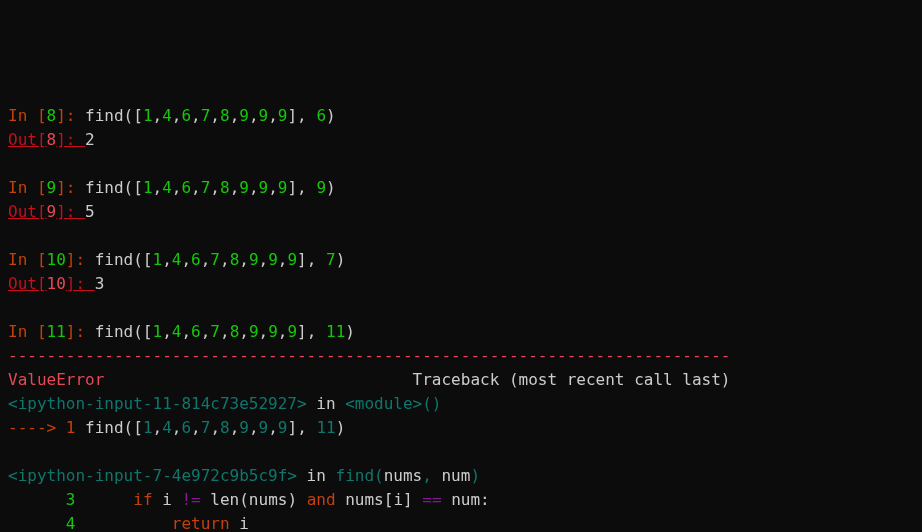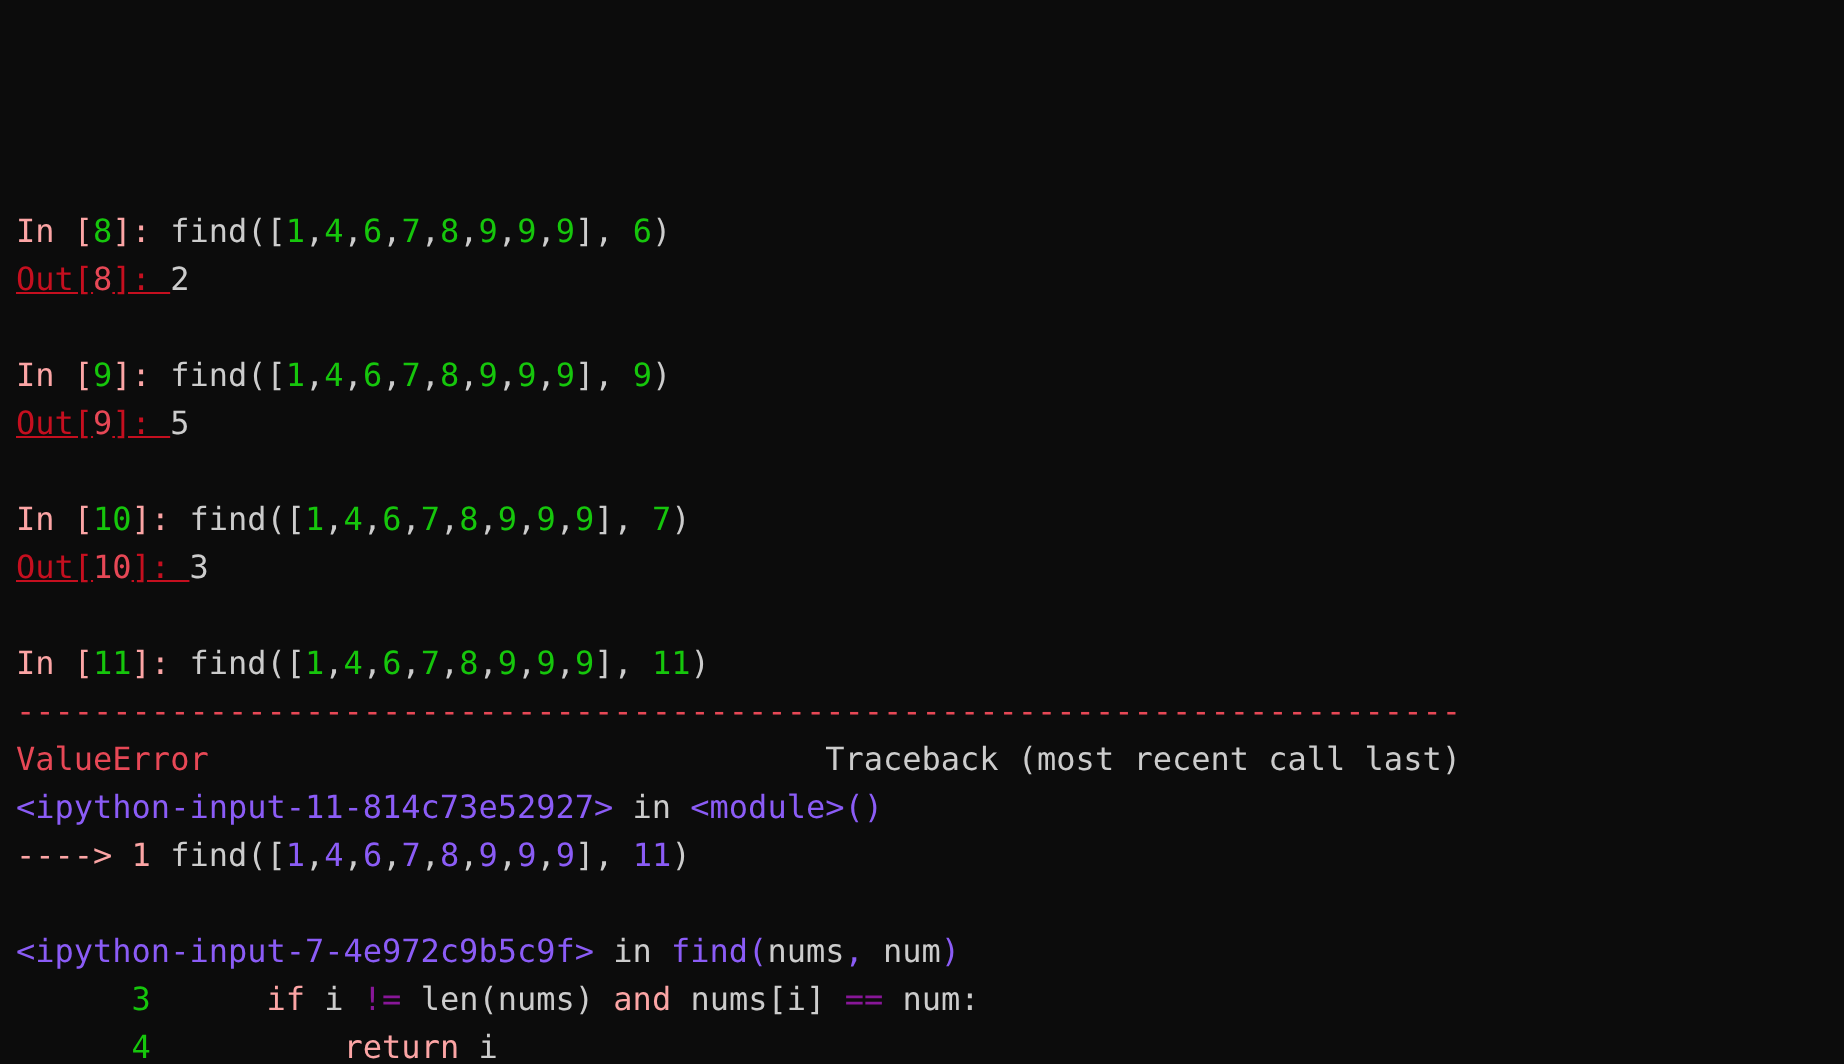--- a/index.html
+++ b/index.html
@@ -11,25 +11,25 @@
     font-size: 16px;
     line-height: 1.5;
     width: 922px;
     height: 532px;
     box-sizing: border-box;
     overflow: hidden;
     white-space: pre;
   }
   .line { display: block; }
   .blank { height: 1.5em; }
-  .green  { color: #fca5a5; margin-top: 20px; }
+  .green  { color: #c2410c; margin-top: 20px; }
   .bgreen { color: #16c60c; }
   .red    { color: #c50f1f; text-decoration: underline; }
   .bred   { color: #e74856; }
-  .cyan   { color: #8b5cf6; }
+  .cyan   { color: #0f766e; }
   .purple { color: #881798; }
   .white  { color: #cccccc; }
   .dashline {
     color: #e74856;
     letter-spacing: 0;
   }
 </style>
 </head>
 <body>
 

